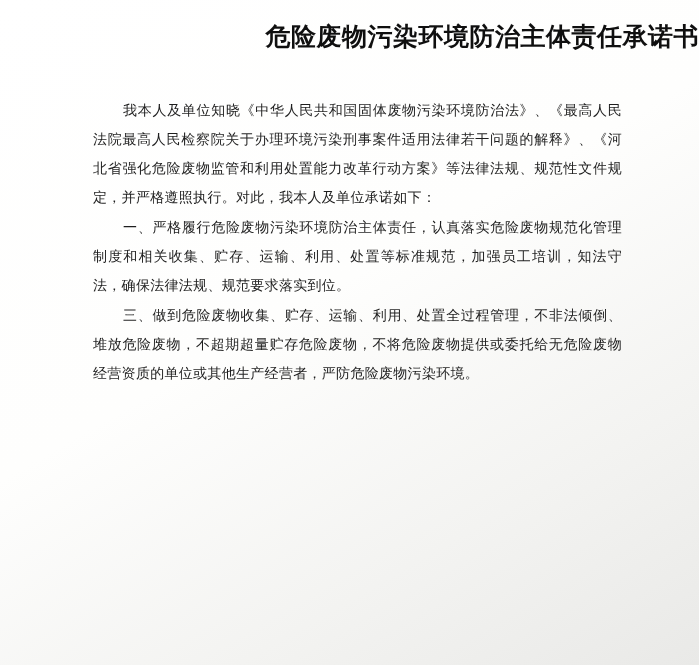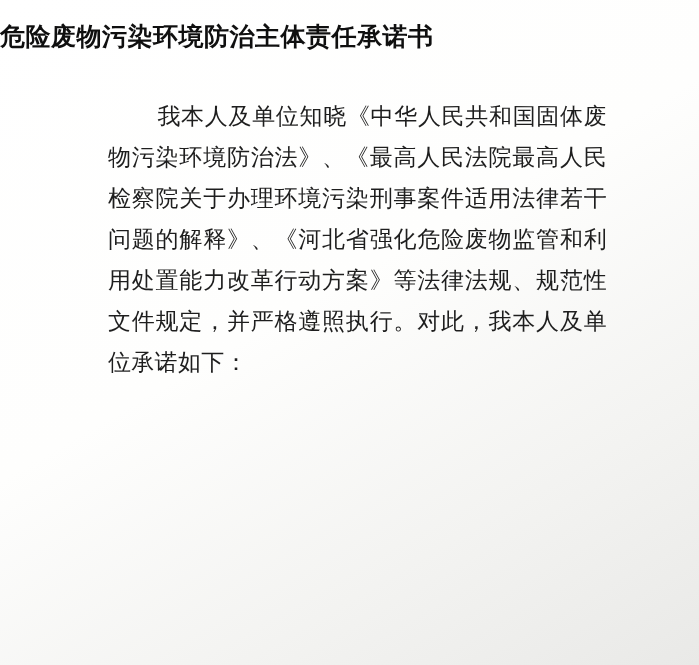--- a/index.html
+++ b/index.html
@@ -15,40 +15,42 @@
     overflow: hidden;
     background: linear-gradient(150deg, #ffffff 0%, #fefefd 45%, #f3f3f1 75%, #e9e9e7 100%);
     font-family: "Liberation Serif", "DejaVu Serif", serif;
     color: #1e1e1e;
   }
   .doc-title {
     margin: 0;
     font-size: 25px;
     line-height: 32px;
     font-weight: bold;
-    text-align: left;
+    text-align: right;
     letter-spacing: 0.5px;
     color: #0f0f0f;
   }
   .doc-body {
     margin-top: 43px;
     padding: 0 76px 0 92px;
   }
   .doc-body p {
-    margin: 16px;
-    font-size: 23px;
-    line-height: 41px;
+    margin: 1px;
+    font-size: 14px;
+    line-height: 29px;
     text-align: justify;
     text-justify: inter-ideograph;
     text-indent: 2.15em;
     letter-spacing: 0.3px;
     color: #1e1e1e;
   }
 </style>
 </head>
 <body>
 
 <div class="page">
   <h1 class="doc-title">危险废物污染环境防治主体责任承诺书</h1>
   <div class="doc-body">
       <p>我本人及单位知晓《中华人民共和国固体废物污染环境防治法》、《最高人民法院最高人民检察院关于办理环境污染刑事案件适用法律若干问题的解释》、《河北省强化危险废物监管和利用处置能力改革行动方案》等法律法规、规范性文件规定，并严格遵照执行。对此，我本人及单位承诺如下：</p>
+      <p>一、严格履行危险废物污染环境防治主体责任，认真落实危险废物规范化管理制度和相关收集、贮存、运输、利用、处置等标准规范，加强员工培训，知法守法，确保法律法规、规范要求落实到位。</p>
+      <p>三、做到危险废物收集、贮存、运输、利用、处置全过程管理，不非法倾倒、堆放危险废物，不超期超量贮存危险废物，不将危险废物提供或委托给无危险废物经营资质的单位或其他生产经营者，严防危险废物污染环境。</p>
     </div>
 </div>
 
 </body></html>

